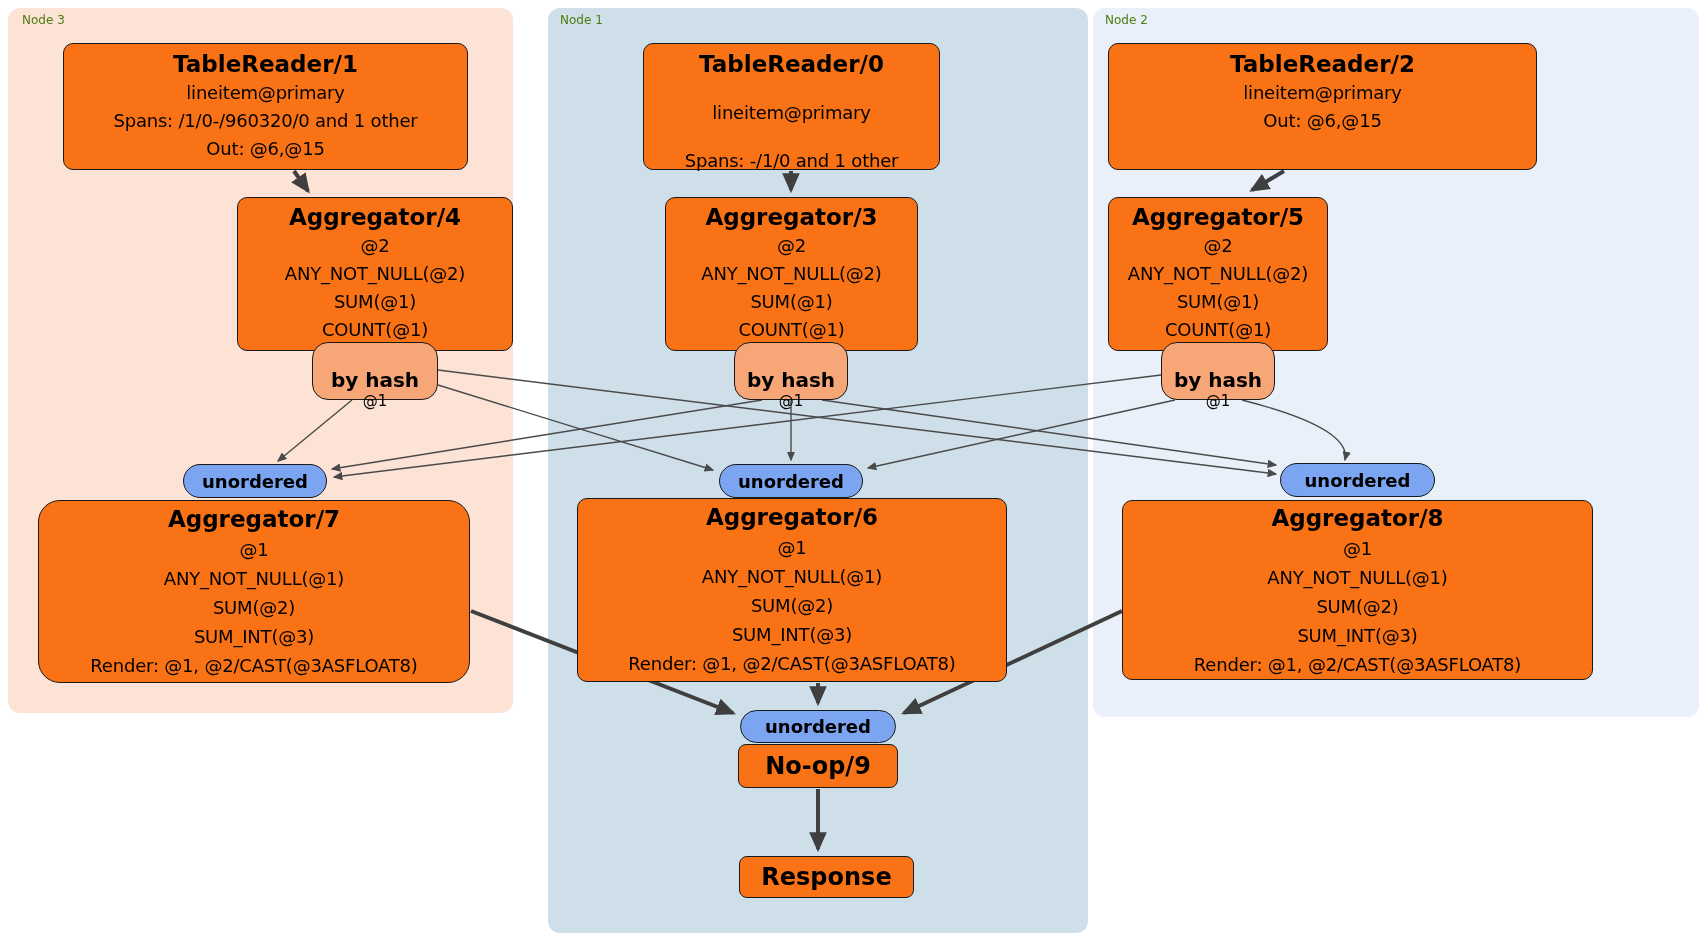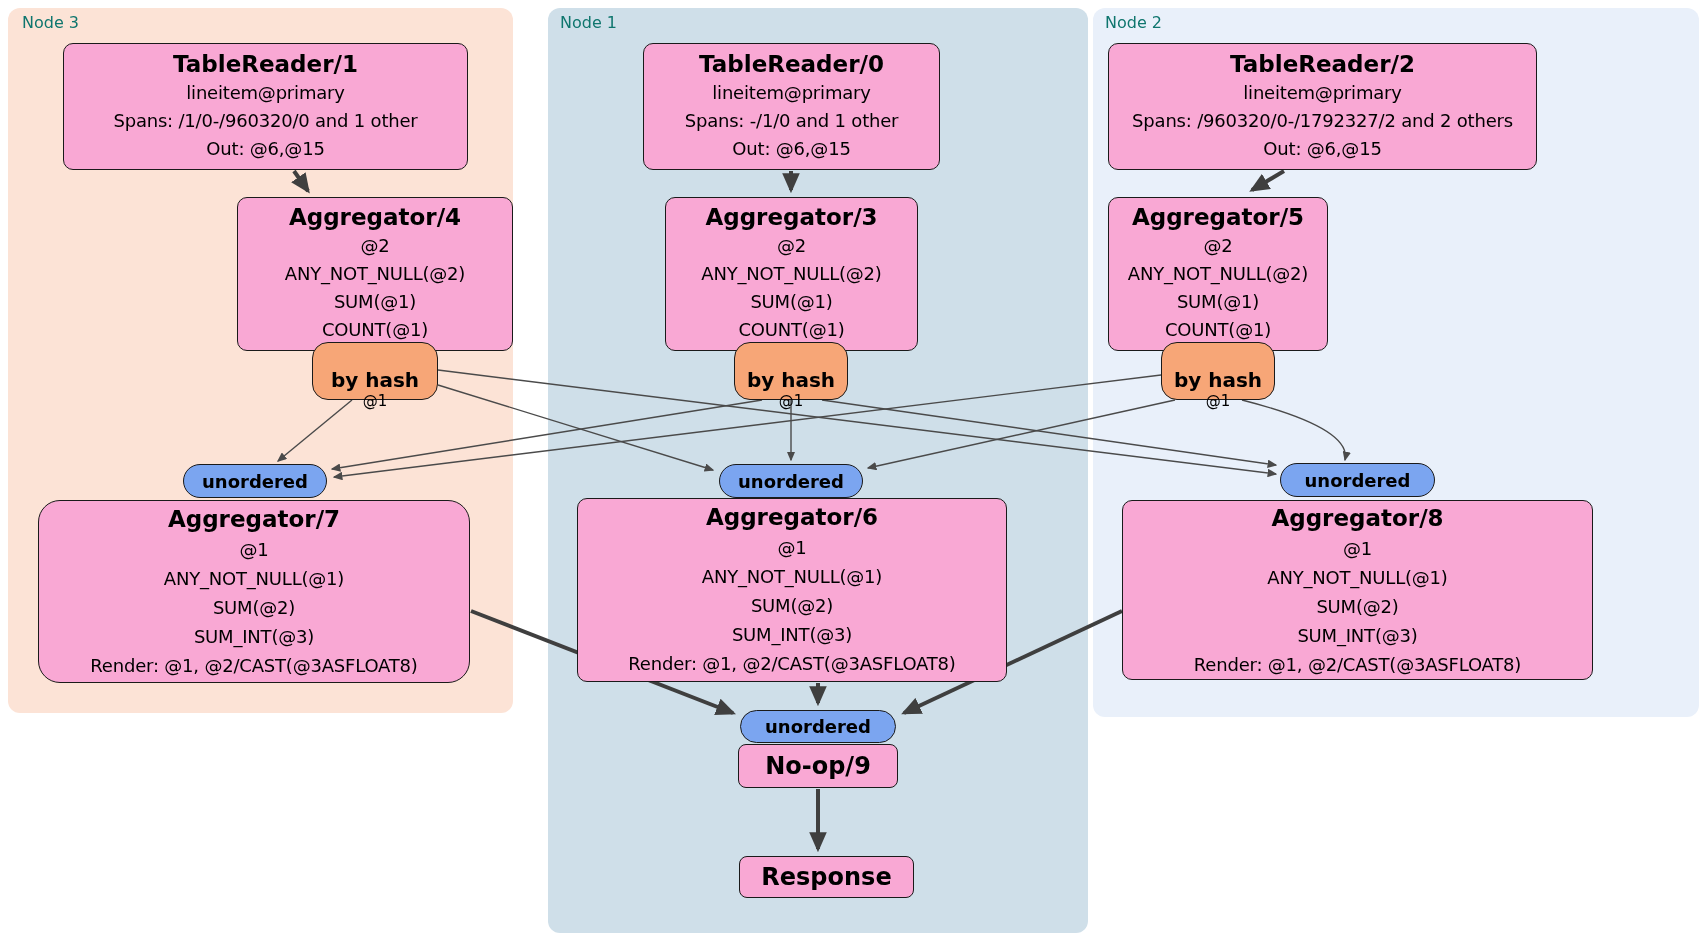--- a/index.html
+++ b/index.html
@@ -1,25 +1,25 @@
 <!DOCTYPE html>
 <html><head>
 <meta charset="utf-8">
 <style>
   html,body{margin:0;padding:0;background:#ffffff;}
   .canvas{
     position:relative;width:1708px;height:940px;overflow:hidden;
     font-family:"DejaVu Sans",sans-serif;color:#000;background:#fff;
   }
   .region{position:absolute;border-radius:12px;}
-  .region-label{position:absolute;font-size:16px;color:#0f766e;white-space:nowrap;}
+  .region-label{position:absolute;font-size:12px;color:#4d7c0f;white-space:nowrap;}
   .edges{position:absolute;left:0;top:0;z-index:1;}
   .nodebox{
     position:absolute;z-index:2;box-sizing:border-box;
-    background:#f9a8d4;border:1.6px solid #1a1a1a;border-radius:10px;
+    background:#f97316;border:1.6px solid #1a1a1a;border-radius:10px;
     display:flex;flex-direction:column;align-items:center;text-align:right;
   }
   .ntitle{font-weight:700;font-size:23px;line-height:30px;white-space:nowrap;}
   .nbody{font-size:18px;line-height:28px;white-space:nowrap;letter-spacing:-0.2px;}
   .aggB .nbody{line-height:29px;}
   .aggB .ntitle{line-height:31px;}
   .router{
     position:absolute;z-index:3;box-sizing:border-box;
     background:#f7a677;border:1.6px solid #1a1a1a;border-radius:16px;
     display:flex;flex-direction:column;align-items:center;justify-content:center;text-align:center;
@@ -78,30 +78,29 @@
       <path d="M 818,789 L 818,849"></path>
     </g>
   </svg>
 
   <div class="nodebox" style="left:63px;top:43px;width:405px;height:127px;padding-top:5px;">
     <div class="ntitle">TableReader/1</div>
     <div class="nbody">lineitem@primary</div>
     <div class="nbody">Spans: /1/0-/960320/0 and 1 other</div>
     <div class="nbody">Out: @6,@15</div>
   </div>
-  <div class="nodebox" style="left:643px;top:43px;width:297px;height:127px;padding-top:5px;">
+  <div class="nodebox" style="left:643px;top:43px;width:297px;height:127px;padding-top:5px;gap:20px;">
     <div class="ntitle">TableReader/0</div>
     <div class="nbody">lineitem@primary</div>
     <div class="nbody">Spans: -/1/0 and 1 other</div>
     <div class="nbody">Out: @6,@15</div>
   </div>
   <div class="nodebox" style="left:1108px;top:43px;width:429px;height:127px;padding-top:5px;">
     <div class="ntitle">TableReader/2</div>
     <div class="nbody">lineitem@primary</div>
-    <div class="nbody">Spans: /960320/0-/1792327/2 and 2 others</div>
     <div class="nbody">Out: @6,@15</div>
   </div>
 
   <div class="nodebox" style="left:237px;top:197px;width:276px;height:154px;padding-top:4px;">
     <div class="ntitle">Aggregator/4</div>
     <div class="nbody">@2</div>
     <div class="nbody">ANY_NOT_NULL(@2)</div>
     <div class="nbody">SUM(@1)</div>
     <div class="nbody">COUNT(@1)</div>
   </div>

